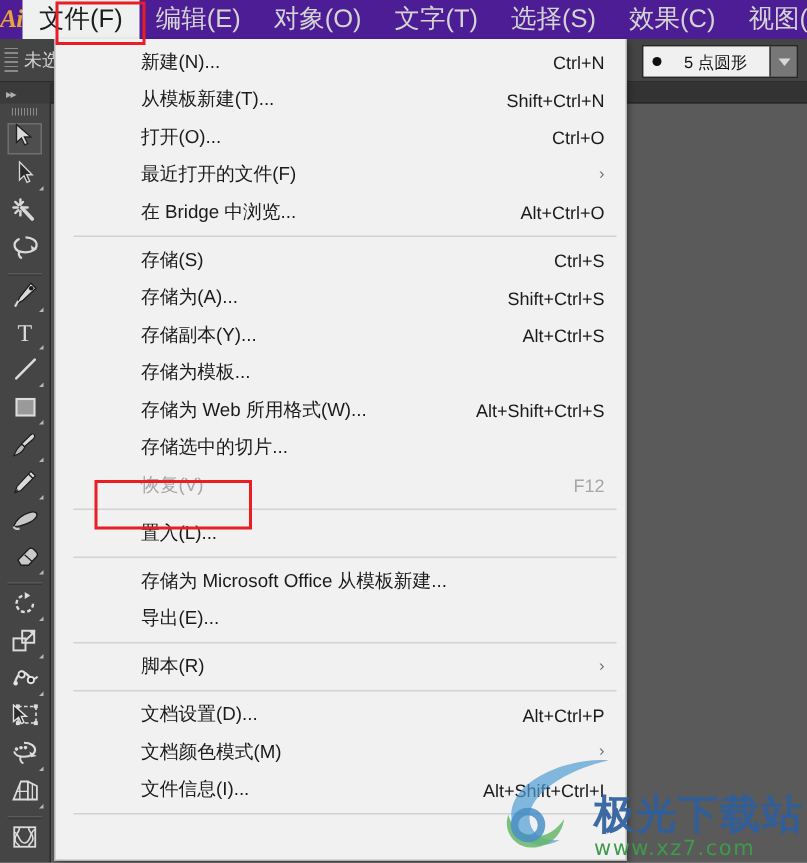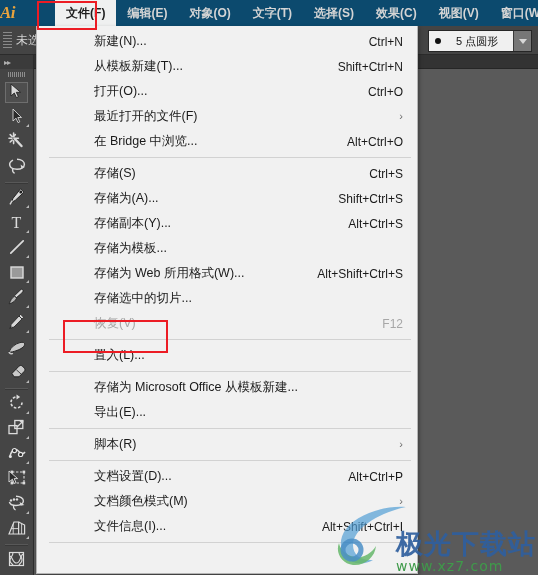--- a/index.html
+++ b/index.html
@@ -20,24 +20,23 @@
   #app {
     position: absolute;
     inset: 0;
     background: #5a5a5a;
   }
 
   .menubar {
     position: absolute;
     top: 0; left: 0; right: 0;
     height: 26px;
-    background: #0c4a6e;
+    background: #4c1d95;
     display: flex;
     align-items: flex-start;
-    gap: 40px;
   }
   .ai-logo {
     width: 38px;
     height: 26px;
     display: flex;
     align-items: center;
     justify-content: center;
     color: #e8a33d;
     font-size: 17px;
     font-weight: bold;
@@ -48,24 +47,23 @@
   .menubar-items {
     display: flex;
     align-items: center;
     height: 26px;
   }
   .menu-top {
     padding: 0 11px;
     height: 26px;
     line-height: 26px;
     color: #d4d4d4;
-    font-size: 12px;
+    font-size: 17px;
     white-space: nowrap;
     cursor: default;
-    font-weight: bold;
   }
   .menu-top.active {
     background: #eff0f0;
     color: #1d1d1d;
   }
 
   
   .controlbar {
     position: absolute;
     top: 26px; left: 0; right: 0;

